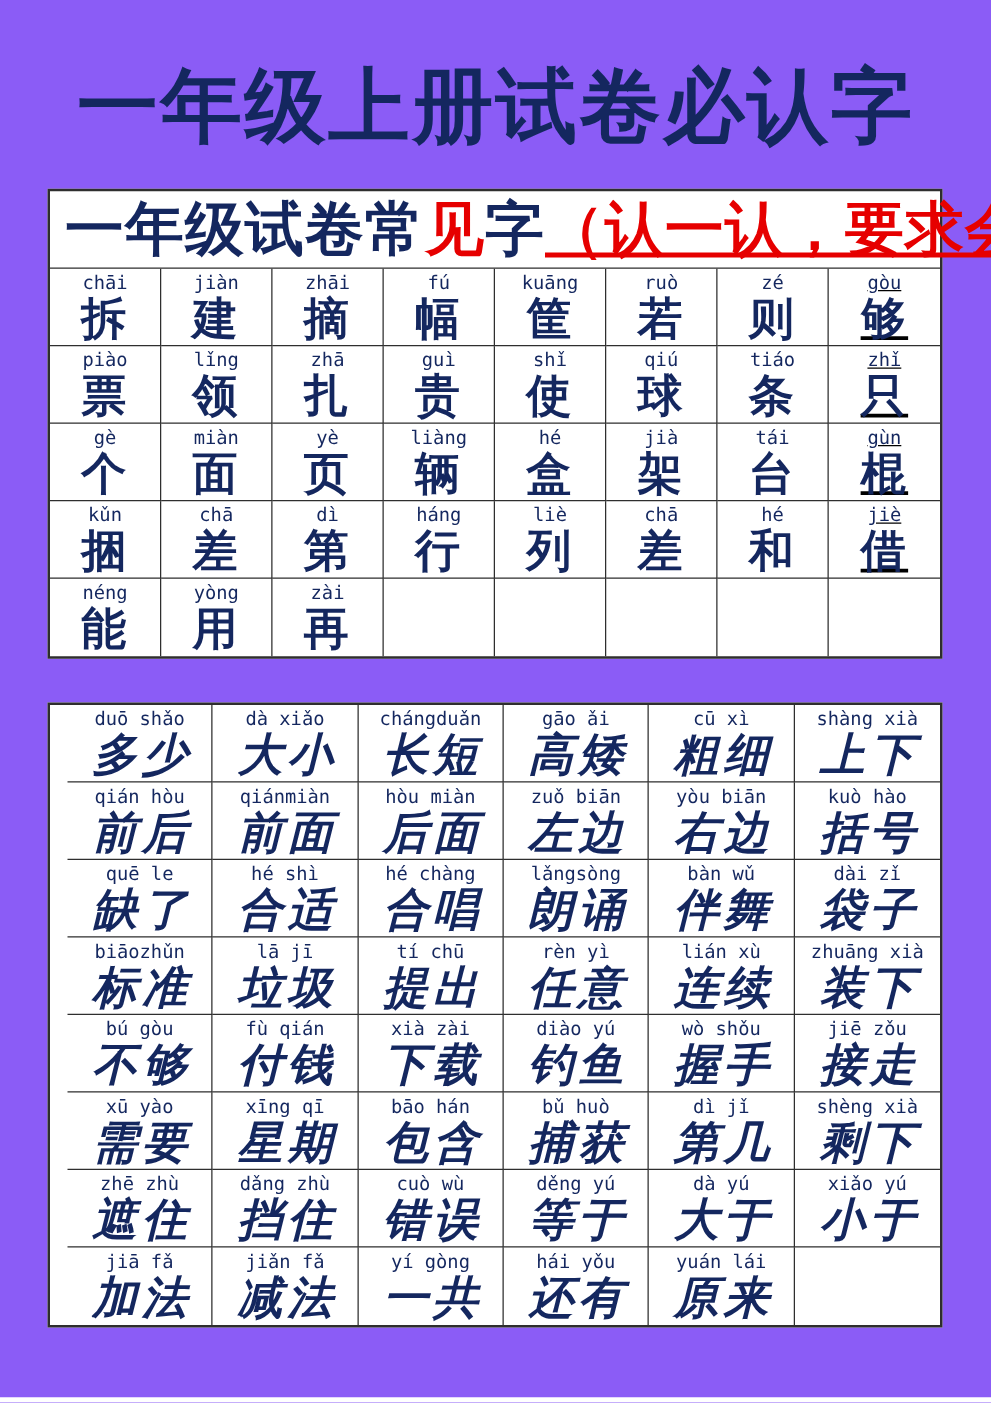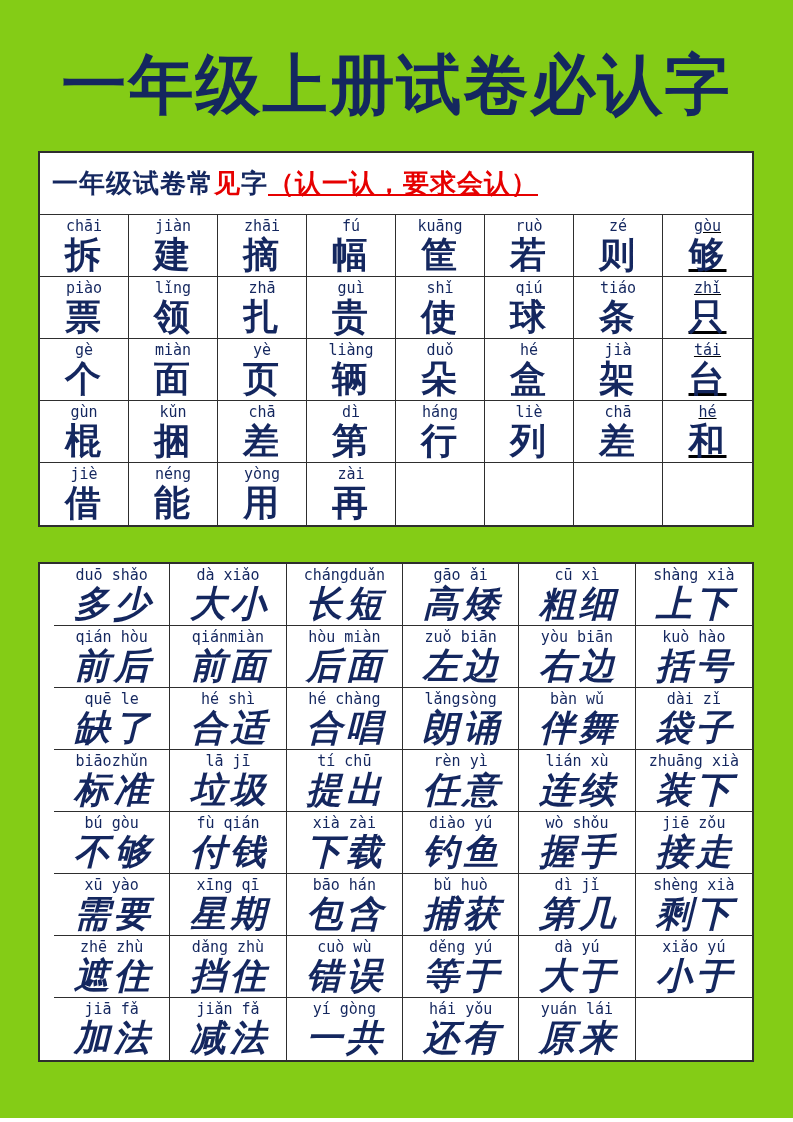--- a/index.html
+++ b/index.html
@@ -1,21 +1,21 @@
 <!DOCTYPE html>
 <html style="--navy: #14275f; --red: #e60000; --border: #2e2e2e;"><head>
 <meta charset="utf-8">
 <style>
   html, body { margin: 0; padding: 0; background: #ffffff; }
   .page {
     position: relative;
     width: 793px;
     height: 1118px;
     margin: 0 auto;
-    background: #84cc16;
+    background: #8b5cf6;
     font-family: "Liberation Sans", sans-serif;
     overflow: hidden;
   }
   .title {
     position: absolute;
     top: 48px;
     left: 0;
     width: 100%;
     text-align: center;
     font-size: 65px;
@@ -33,21 +33,21 @@
     background: #ffffff;
   }
   .box1 { top: 151px; }
   .box2 { top: 562px; padding-left: 14px; }
   .heading {
     height: 61px;
     display: flex;
     align-items: center;
     padding-left: 12px;
     border-bottom: 1px solid var(--border, #2e2e2e);
-    font-size: 26px;
+    font-size: 47px;
     font-weight: bold;
     letter-spacing: 1px;
     white-space: nowrap;
   }
   .grid { display: grid; }
   .grid1 { grid-template-columns: repeat(8, 1fr); grid-auto-rows: 62px; }
   .grid2 { grid-template-columns: repeat(6, 1fr); grid-auto-rows: 62px; }
   .cell {
     border-right: 1px solid var(--border, #2e2e2e);
     border-bottom: 1px solid var(--border, #2e2e2e);
@@ -167,24 +167,20 @@
         </div>
         <div class="cell">
           <div class="py">yè</div>
           <div class="zi">页</div>
         </div>
         <div class="cell">
           <div class="py">liàng</div>
           <div class="zi">辆</div>
         </div>
         <div class="cell">
-          <div class="py">duǒ</div>
-          <div class="zi">朵</div>
-        </div>
-        <div class="cell">
           <div class="py">hé</div>
           <div class="zi">盒</div>
         </div>
         <div class="cell">
           <div class="py">jià</div>
           <div class="zi">架</div>
         </div>
         <div class="cell">
           <div class="py">tái</div>
           <div class="zi">台</div>

